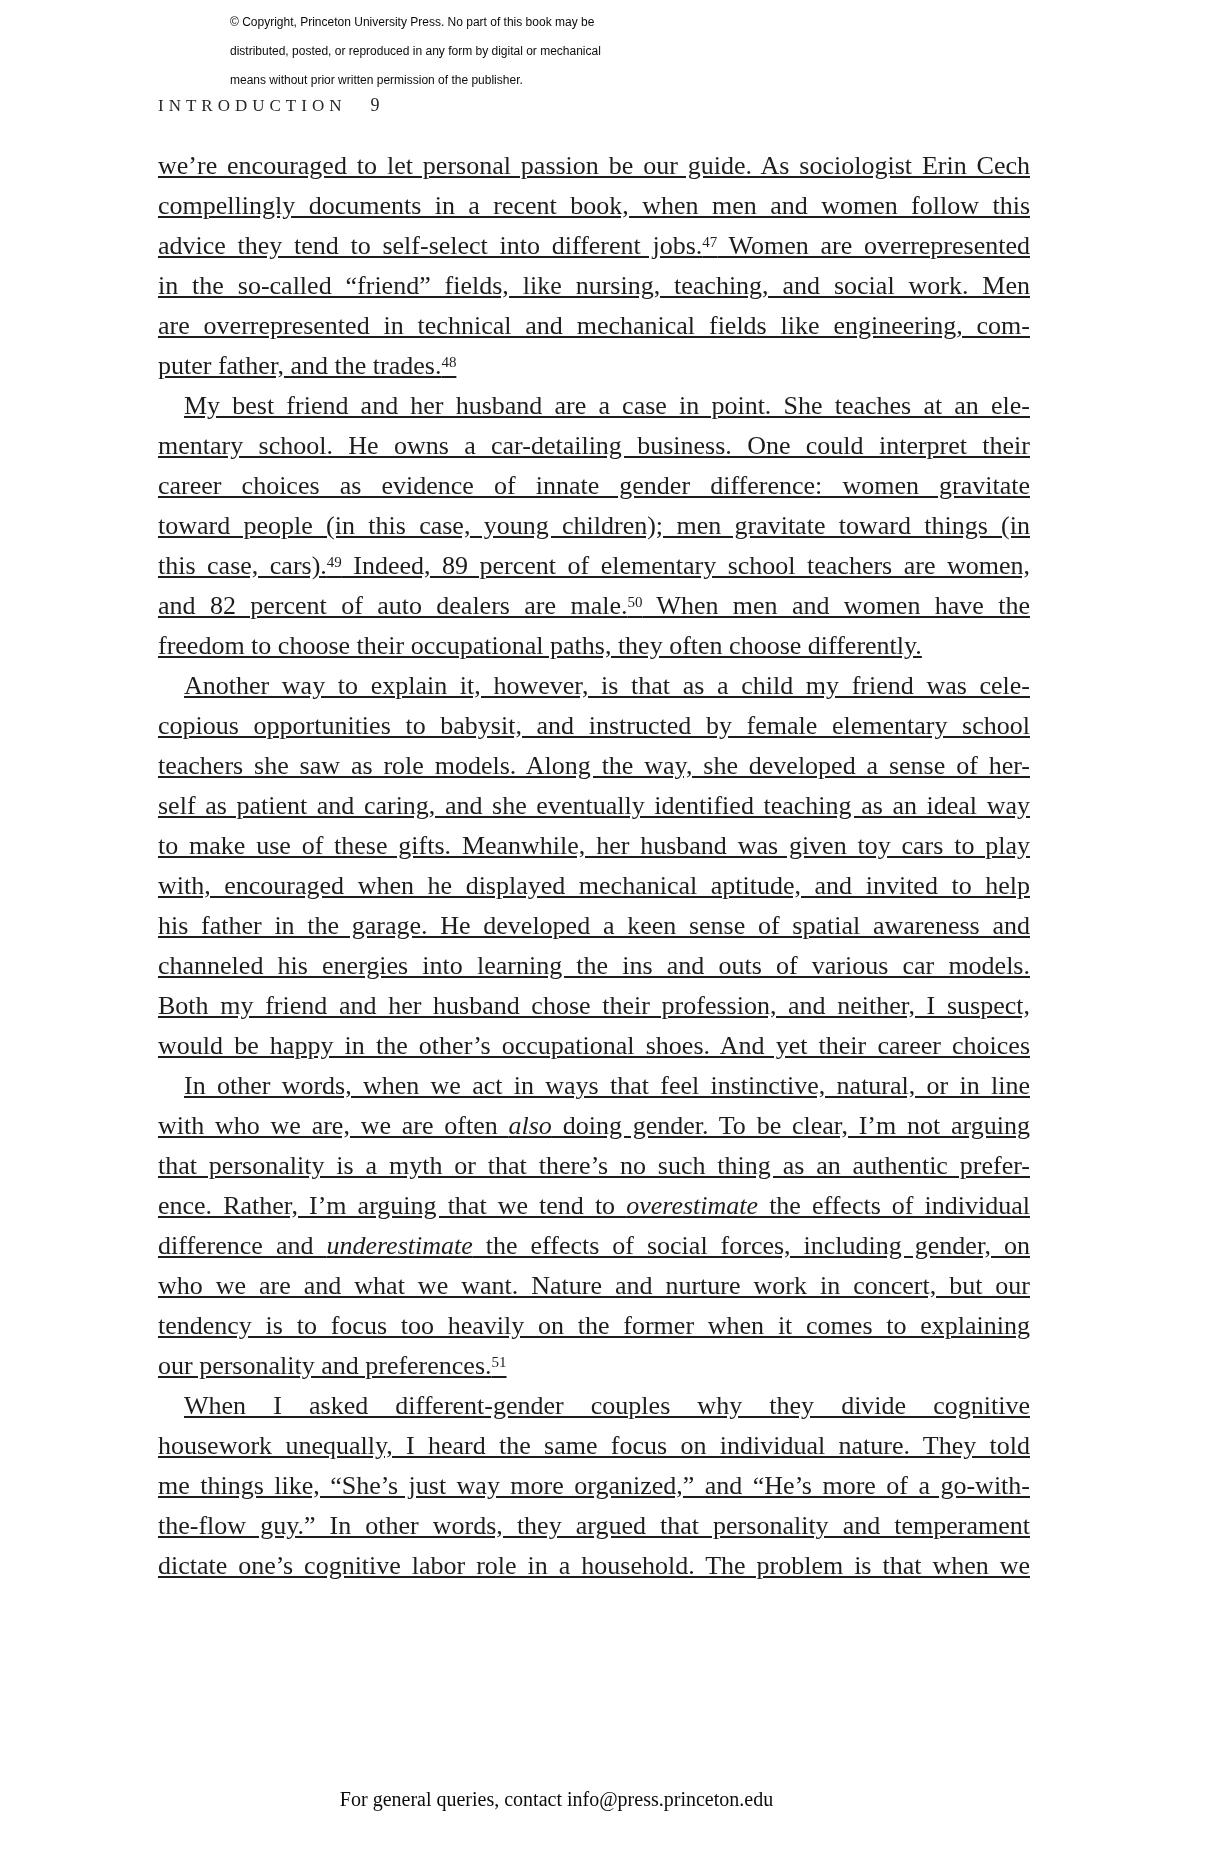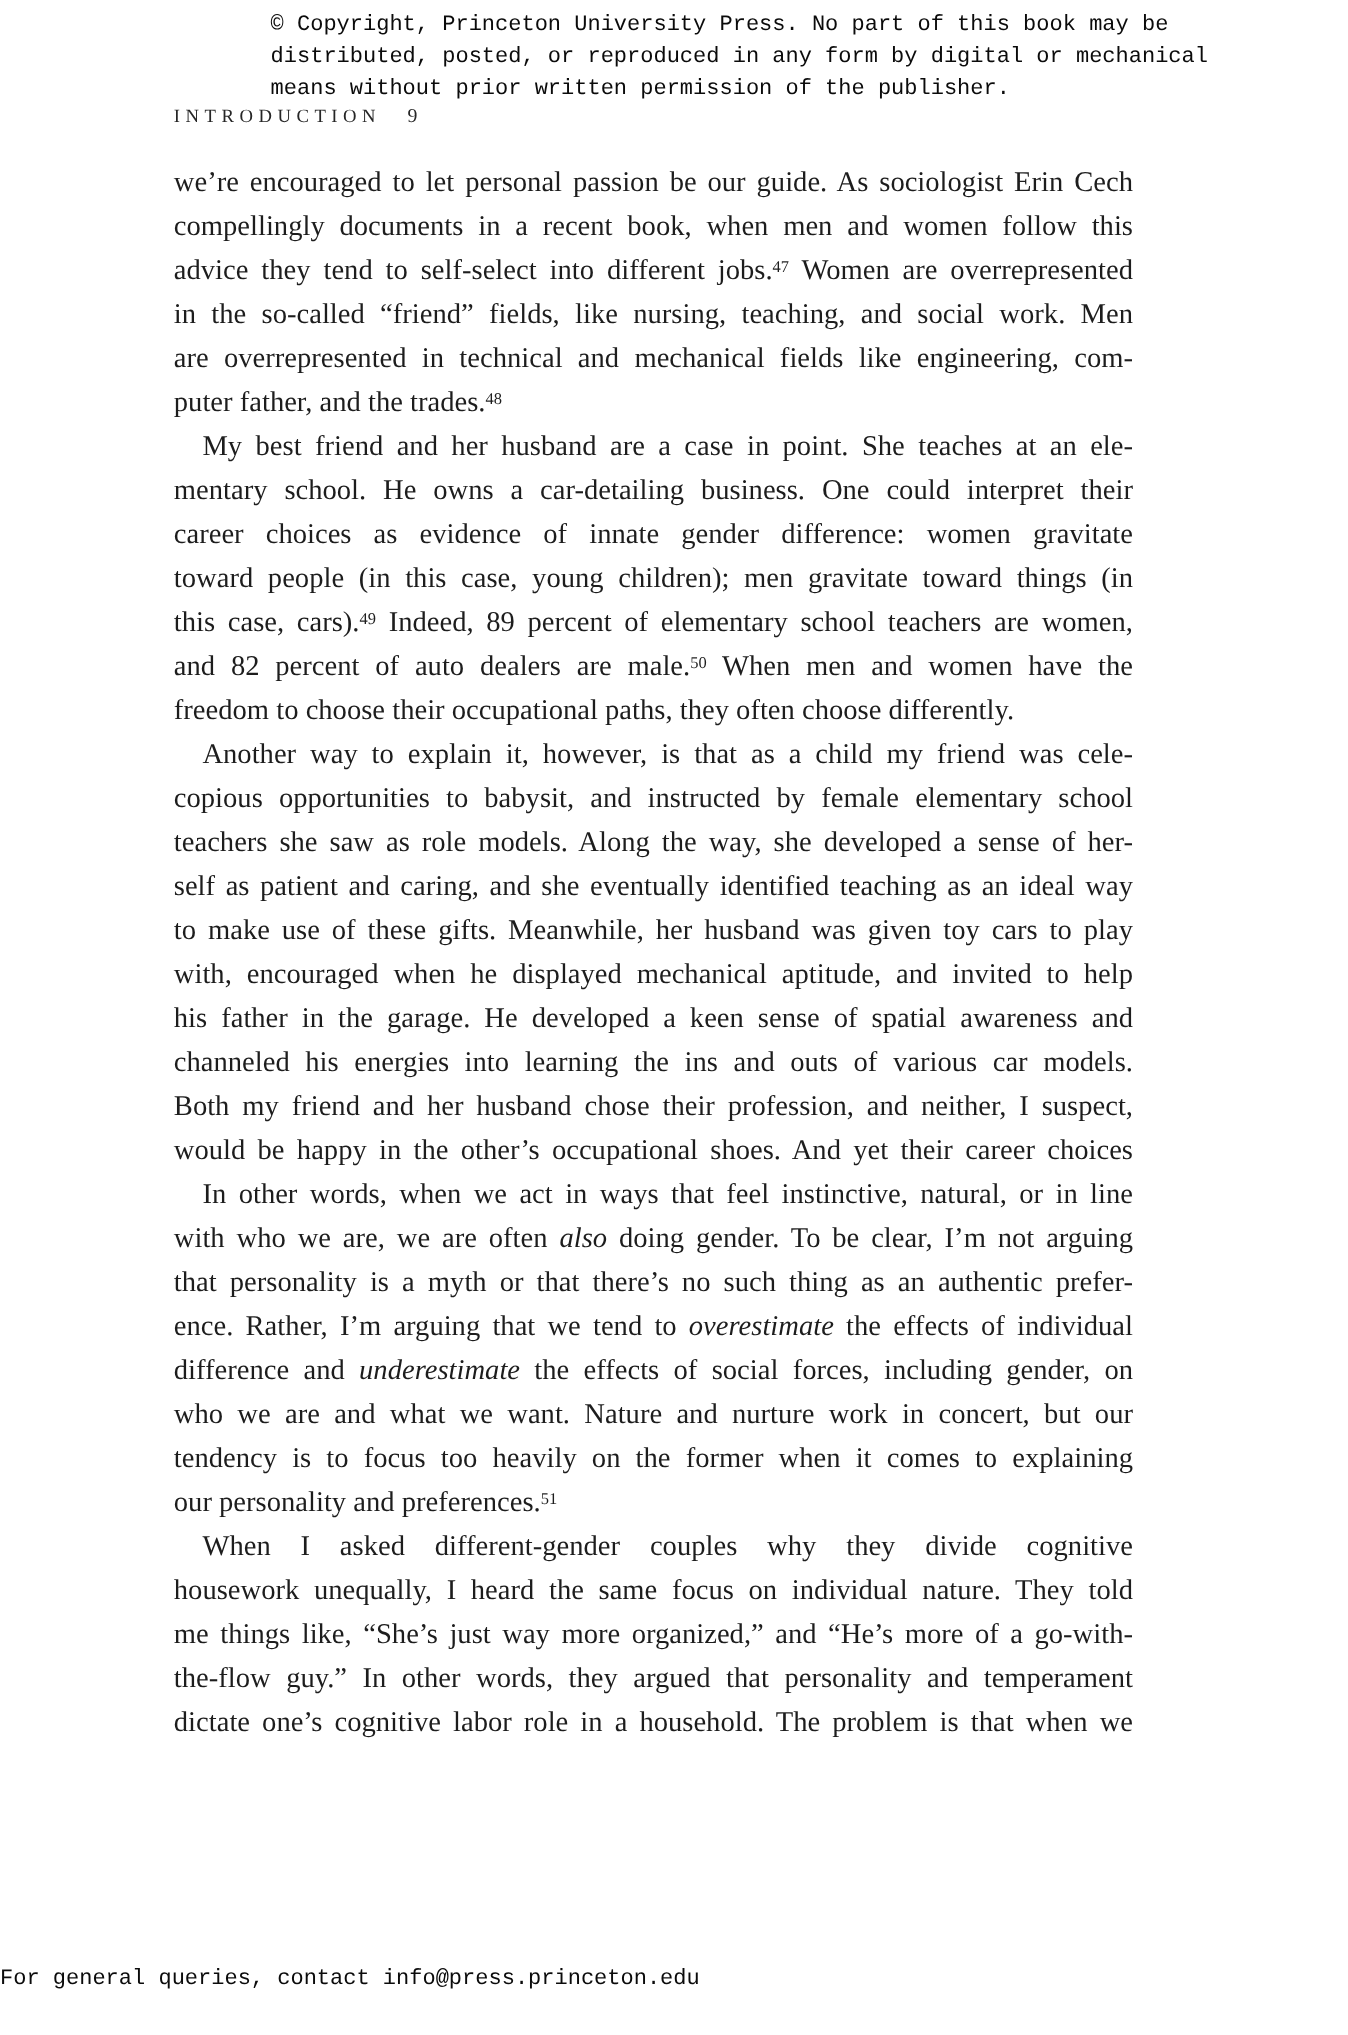--- a/index.html
+++ b/index.html
@@ -9,24 +9,24 @@
   }
   body {
     position: relative;
     width: 1225px;
     height: 1850px;
     overflow: hidden;
     font-family: "Liberation Serif", serif;
   }
   .copyright {
     position: absolute;
-    left: 246px;
+    left: 230px;
     top: 8px;
-    font-family: Liberation Mono, monospace;
-    font-size: 20px;
+    font-family: Liberation Sans, sans-serif;
+    font-size: 12px;
     line-height: 29px;
     color: #0b0b0b;
   }
   .running-head {
     position: absolute;
     left: 158px;
     top: 95px;
     width: 872px;
     font-family: "Liberation Serif", serif;
     font-size: 17px;
@@ -41,42 +41,42 @@
   }
   .page-body {
     position: absolute;
     left: 158px;
     top: 146px;
     width: 872px;
     font-size: 26px;
     line-height: 40px;
     color: #1d1d1d;
   }
-  .para { margin: 0; }
+  .para { margin: 0; text-decoration: underline; }
   .line { text-align: left; }
   .line.jl {
     text-align: justify;
     text-align-last: justify;
   }
   .line.ind { text-indent: 26px; }
   .line sup {
     font-size: 15px;
     line-height: 0;
     position: relative;
     top: -0.45em;
     vertical-align: baseline;
   }
   .line i { font-style: italic; }
   .page-footer {
     position: absolute;
     left: 0;
     top: 1788px;
     width: 1113px;
-    text-align: left;
-    font-family: Liberation Mono, monospace;
+    text-align: center;
+    font-family: Liberation Serif, serif;
     font-size: 20px;
     color: #0b0b0b;
   }
 </style>
 </head>
 <body>
 
 <div class="copyright">
     <div>© Copyright, Princeton University Press. No part of this book may be</div>
     <div>distributed, posted, or reproduced in any form by digital or mechanical</div>

